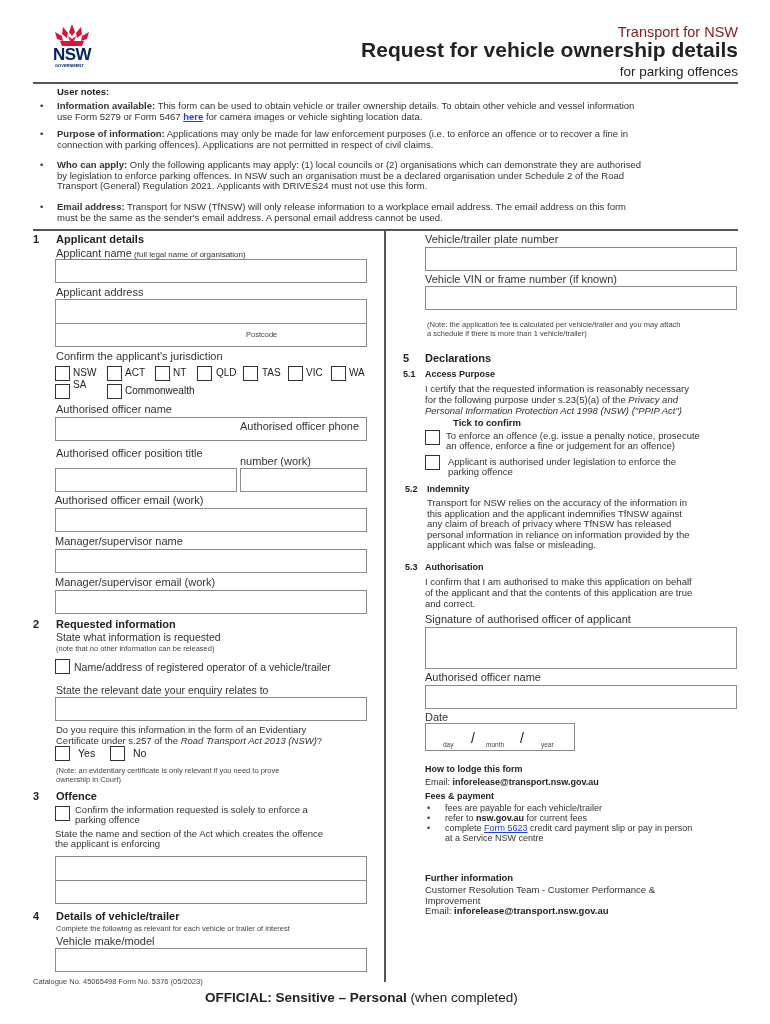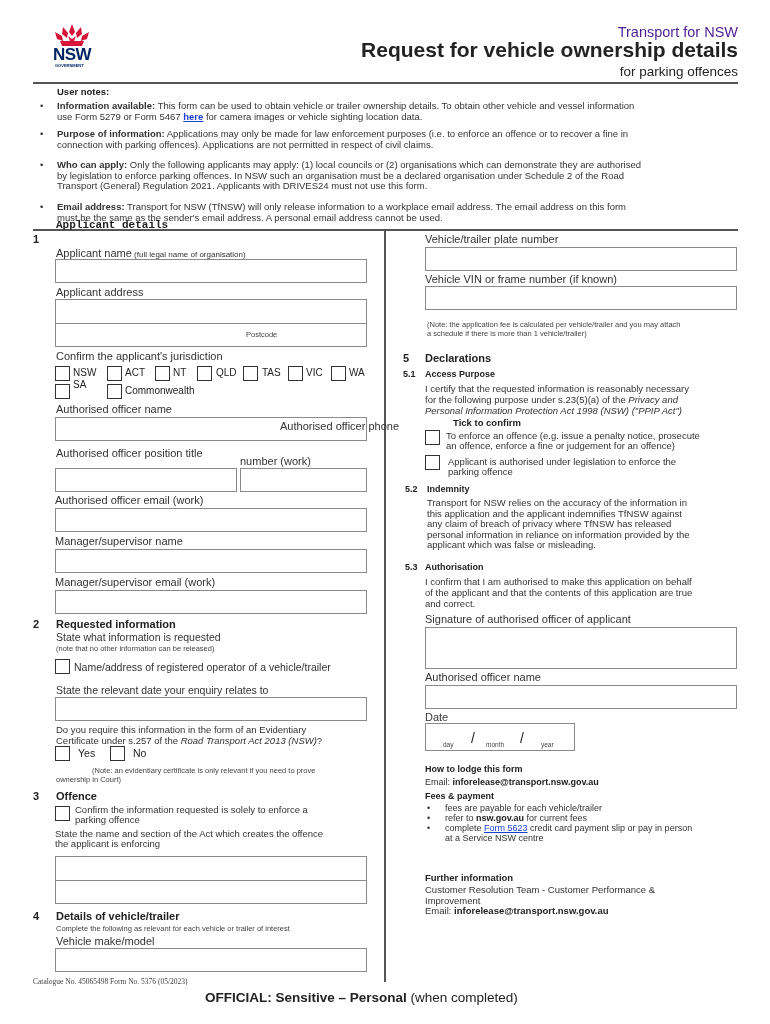--- a/index.html
+++ b/index.html
@@ -34,21 +34,21 @@
       <path d="M3 10 L10 14 L11 19 L5 17 Z"></path>
       <path d="M37 10 L30 14 L29 19 L35 17 Z"></path>
       <path d="M8 19 L32 19 L30 24 L10 24 Z"></path>
       <path d="M16 14 L20 17 L24 14 L22 19 L18 19 Z"></path>
     </g>
   </svg>
   <div class="t b" style="left:1px;top:23px;font-size:17px;color:#002664;letter-spacing:-0.5px;">NSW</div>
   <div class="t b" style="left:3px;top:41px;font-size:4px;color:#002664;">GOVERNMENT</div>
 </div>
 
-<div class="t" style="right:32px;top:24px;font-size:14.5px;color:#4c1d95;">Transport for NSW</div>
+<div class="t" style="right:32px;top:24px;font-size:14.5px;color:#7f1d1d;">Transport for NSW</div>
 <div class="t b" style="right:32px;top:38px;font-size:21px;color:#222;">Request for vehicle ownership details</div>
 <div class="t" style="right:32px;top:64px;font-size:13.5px;color:#222;">for parking offences</div>
 
 <div class="abs" style="left:33px;top:82px;width:705px;height:1.5px;background:#555;"></div>
 
 <div class="t b sz9" style="left:57px;top:86px;font-size:9.5px;">User notes:</div>
 
 <div class="para" style="left:40px;top:101px;width:700px;">
   <span class="abs" style="left:0;top:0;">•</span>
   <div style="padding-left:17px;">
@@ -76,21 +76,21 @@
   <div style="padding-left:17px;">
     <div><span class="b">Email address:</span><span> Transport for NSW (TfNSW) will only release information to a workplace email address. The email address on this form</span></div>
     <div>must be the same as the sender's email address. A personal email address cannot be used.</div>
   </div>
 </div>
 
 <div class="abs" style="left:33px;top:229px;width:705px;height:1.5px;background:#555;"></div>
 <div class="abs" style="left:384px;top:230px;width:1.5px;height:752px;background:#555;"></div>
 
 <div class="t b sz11" style="left:33px;top:233px;">1</div>
-<div class="t b sz11" style="left:56px;top:219px;font-family:Liberation Mono, monospace;">Applicant details</div>
+<div class="t b sz11" style="left:56px;top:233px;">Applicant details</div>
 <div class="t lbl" style="left:56px;top:247px;"><span>Applicant name</span><span class="sz8" style="font-size:8px;"> (full legal name of organisation)</span></div>
 <div class="box" style="left:55px;top:259px;width:312px;height:24px;"></div>
 
 <div class="t lbl" style="left:56px;top:286px;">Applicant address</div>
 <div class="box" style="left:55px;top:299px;width:312px;height:25px;"></div>
 <div class="box" style="left:55px;top:323px;width:312px;height:24px;"></div>
 <div class="t" style="left:246px;top:330px;font-size:7.5px;color:#444;">Postcode</div>
 
 <div class="t lbl" style="left:56px;top:350px;">Confirm the applicant's jurisdiction</div>
 
@@ -110,21 +110,21 @@
 <div class="t sz10" style="left:349px;top:367px;">WA</div>
 <div class="cb" style="left:55px;top:384px;"></div>
 <div class="t sz10" style="left:73px;top:379px;">SA</div>
 <div class="cb" style="left:107px;top:384px;"></div>
 <div class="t sz10" style="left:125px;top:385px;">Commonwealth</div>
 
 <div class="t lbl" style="left:56px;top:403px;">Authorised officer name</div>
 <div class="box" style="left:55px;top:417px;width:312px;height:24px;"></div>
 
 <div class="t lbl" style="left:56px;top:447px;">Authorised officer position title</div>
-<div class="t lbl" style="left:240px;top:420px;margin-left:40px;">Authorised officer phone</div>
+<div class="t lbl" style="left:240px;top:420px;">Authorised officer phone</div>
 <div class="t lbl" style="left:240px;top:455px;">number (work)</div>
 <div class="box" style="left:55px;top:468px;width:182px;height:24px;"></div>
 <div class="box" style="left:240px;top:468px;width:127px;height:24px;"></div>
 
 <div class="t lbl" style="left:55px;top:494px;">Authorised officer email (work)</div>
 <div class="box" style="left:55px;top:508px;width:312px;height:24px;"></div>
 
 <div class="t lbl" style="left:55px;top:535px;">Manager/supervisor name</div>
 <div class="box" style="left:55px;top:549px;width:312px;height:24px;"></div>
 
@@ -140,21 +140,21 @@
 
 <div class="t lbl" style="left:56px;top:684px;font-size:10.5px;">State the relevant date your enquiry relates to</div>
 <div class="box" style="left:55px;top:697px;width:312px;height:24px;"></div>
 
 <div class="t" style="left:56px;top:724px;font-size:9.5px;color:#333;">Do you require this information in the form of an Evidentiary</div>
 <div class="t" style="left:56px;top:735px;font-size:9.5px;color:#333;"><span>Certificate under s.257 of the </span><span class="i">Road Transport Act 2013 (NSW)</span><span>?</span></div>
 <div class="cb" style="left:55px;top:746px;"></div>
 <div class="t" style="left:78px;top:747px;font-size:10.5px;">Yes</div>
 <div class="cb" style="left:110px;top:746px;"></div>
 <div class="t" style="left:133px;top:747px;font-size:10.5px;">No</div>
-<div class="t" style="left:56px;top:766px;font-size:7.5px;color:#444;margin-left:36px;">(Note: an evidentiary certificate is only relevant if you need to prove</div>
+<div class="t" style="left:56px;top:766px;font-size:7.5px;color:#444;">(Note: an evidentiary certificate is only relevant if you need to prove</div>
 <div class="t" style="left:56px;top:775px;font-size:7.5px;color:#444;">ownership in Court)</div>
 
 <div class="t b sz11" style="left:33px;top:790px;">3</div>
 <div class="t b sz11" style="left:56px;top:790px;">Offence</div>
 <div class="cb" style="left:55px;top:806px;"></div>
 <div class="t" style="left:75px;top:804px;font-size:9.5px;color:#333;">Confirm the information requested is solely to enforce a</div>
 <div class="t" style="left:75px;top:814px;font-size:9.5px;color:#333;">parking offence</div>
 <div class="t" style="left:55px;top:828px;font-size:9.5px;color:#333;">State the name and section of the Act which creates the offence</div>
 <div class="t" style="left:55px;top:838px;font-size:9.5px;color:#333;">the applicant is enforcing</div>
 <div class="box" style="left:55px;top:856px;width:312px;height:25px;"></div>
@@ -231,14 +231,14 @@
   <li><span>complete </span><a class="link">Form 5623</a><span> credit card payment slip or pay in person</span><br><span>at a Service NSW centre</span></li>
 </ul>
 
 <div class="t b" style="left:425px;top:872px;font-size:9.5px;text-align:right;">Further information</div>
 <div class="para" style="left:425px;top:885px;width:312px;font-size:9.5px;line-height:10.5px;">
   <div>Customer Resolution Team - Customer Performance &amp;</div>
   <div>Improvement</div>
   <div><span>Email:  </span><span class="b" style="color:#222;">inforelease@transport.nsw.gov.au</span></div>
 </div>
 
-<div class="t" style="left:33px;top:977px;font-size:7.5px;color:#444;font-family:Liberation Serif, serif;">Catalogue No. 45065498  Form No. 5376  (05/2023)</div>
+<div class="t" style="left:33px;top:977px;font-size:7.5px;color:#444;">Catalogue No. 45065498  Form No. 5376  (05/2023)</div>
 <div class="t" style="left:205px;top:990px;font-size:13.5px;color:#222;"><span class="b">OFFICIAL: Sensitive – Personal</span><span> (when completed)</span></div>
 
 </body></html>

